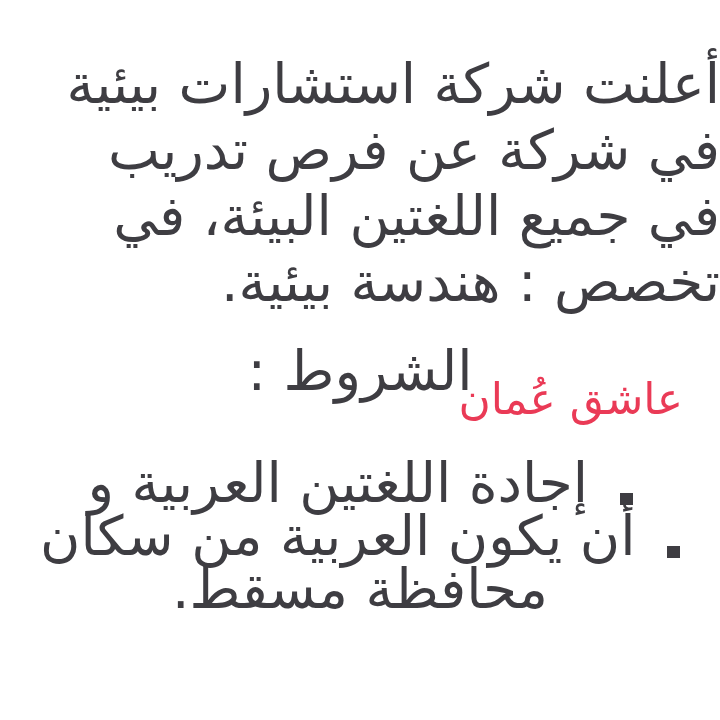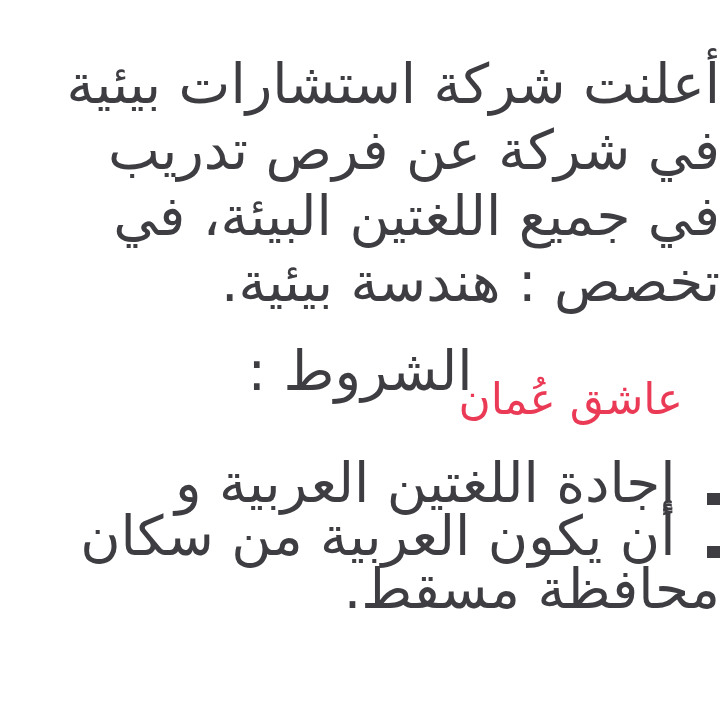--- a/index.html
+++ b/index.html
@@ -42,21 +42,21 @@
     font-size: 44px;
     line-height: 50px;
     color: var(--accent, #ea3a56);
     white-space: nowrap;
   }
   .requirements {
     position: absolute;
     top: 457px;
     left: 0;
     right: 0;
-    text-align: right;
+    text-align: center;
     font-size: 55px;
     line-height: 53px;
   }
   .line {
     white-space: nowrap;
   }
   .bullet {
     display: inline-block;
     width: 13px;
     height: 12px;

